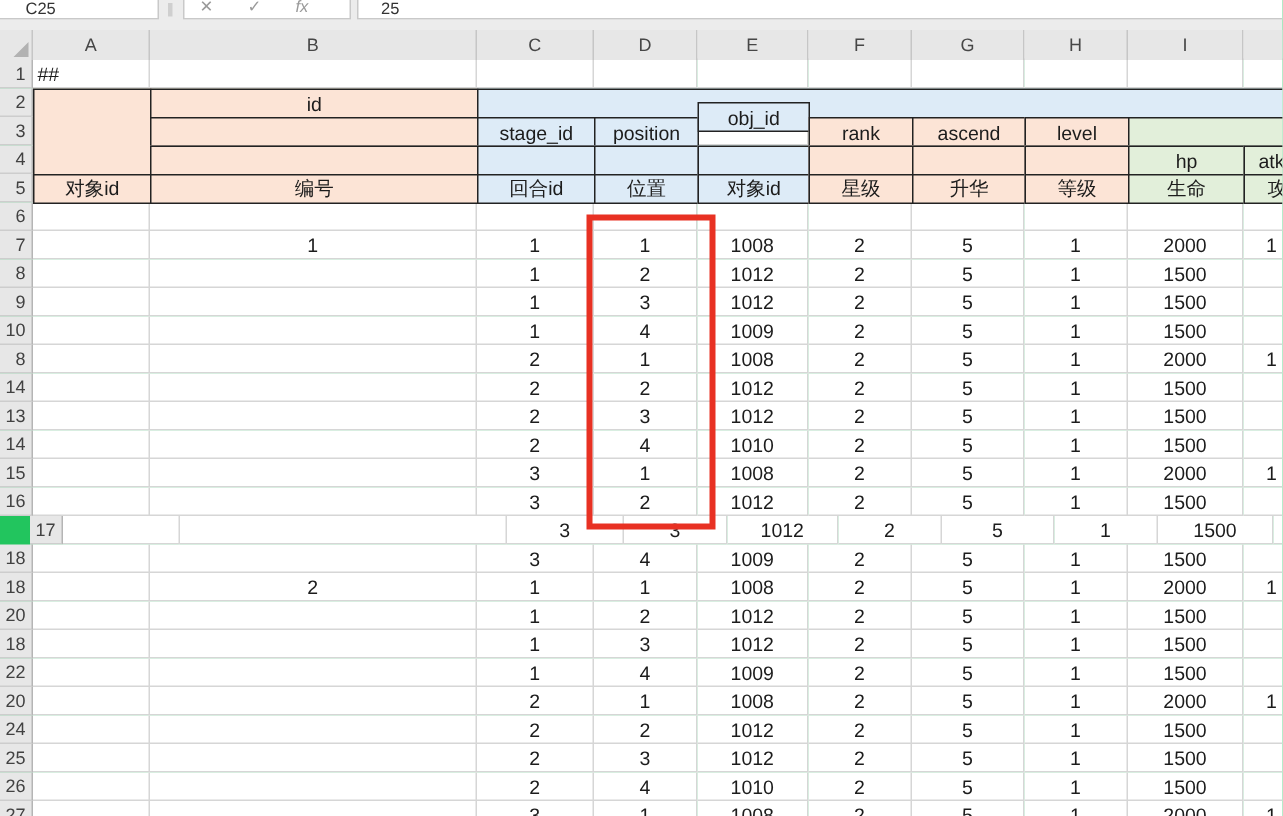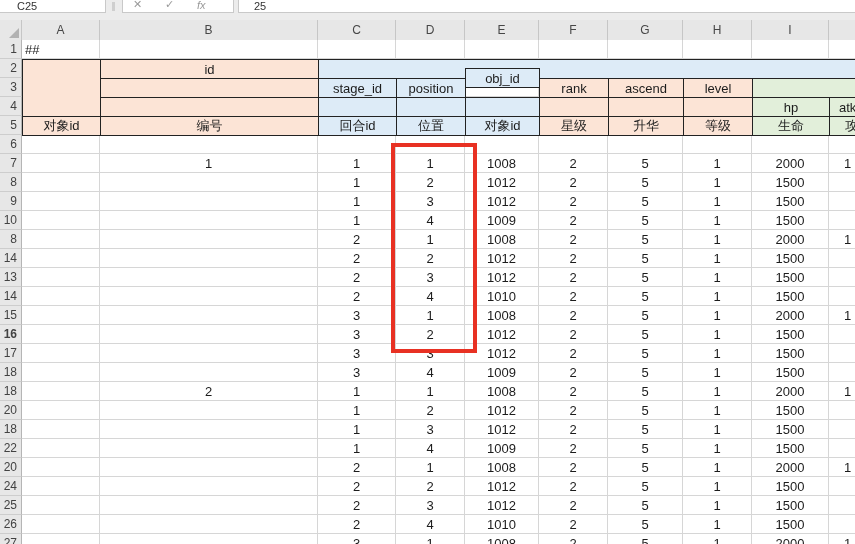--- a/index.html
+++ b/index.html
@@ -270,34 +270,34 @@
         <div class="cell" style="width: 78px;">3</div>
         <div class="cell" style="width: 69px;">1</div>
         <div class="cell" style="width: 74px;">1008</div>
         <div class="cell" style="width: 69px;">2</div>
         <div class="cell" style="width: 75px;">5</div>
         <div class="cell" style="width: 69px;">1</div>
         <div class="cell" style="width: 77px;">2000</div>
         <div class="cell jpad" style="width: 78px;">1</div>
       </div>
       <div class="row">
-        <div class="cell rowhdr" style="width: 22px; font-weight: bold;">16</div>
+        <div class="cell rowhdr" style="width: 22px;">16</div>
         <div class="cell col-a" style="width: 78px;"></div>
         <div class="cell" style="width: 218px;"></div>
         <div class="cell" style="width: 78px;">3</div>
         <div class="cell" style="width: 69px;">2</div>
         <div class="cell" style="width: 74px;">1012</div>
         <div class="cell" style="width: 69px;">2</div>
         <div class="cell" style="width: 75px;">5</div>
         <div class="cell" style="width: 69px;">1</div>
         <div class="cell" style="width: 77px;">1500</div>
         <div class="cell jpad" style="width: 78px;"></div>
       </div>
       <div class="row">
-        <div class="cell rowhdr" style="width: 22px;">17</div>
+        <div class="cell rowhdr" style="width: 22px; margin-left: 20px;">17</div>
         <div class="cell col-a" style="width: 78px;"></div>
         <div class="cell" style="width: 218px;"></div>
         <div class="cell" style="width: 78px;">3</div>
         <div class="cell" style="width: 69px;">3</div>
         <div class="cell" style="width: 74px;">1012</div>
         <div class="cell" style="width: 69px;">2</div>
         <div class="cell" style="width: 75px;">5</div>
         <div class="cell" style="width: 69px;">1</div>
         <div class="cell" style="width: 77px;">1500</div>
         <div class="cell jpad" style="width: 78px;"></div>

